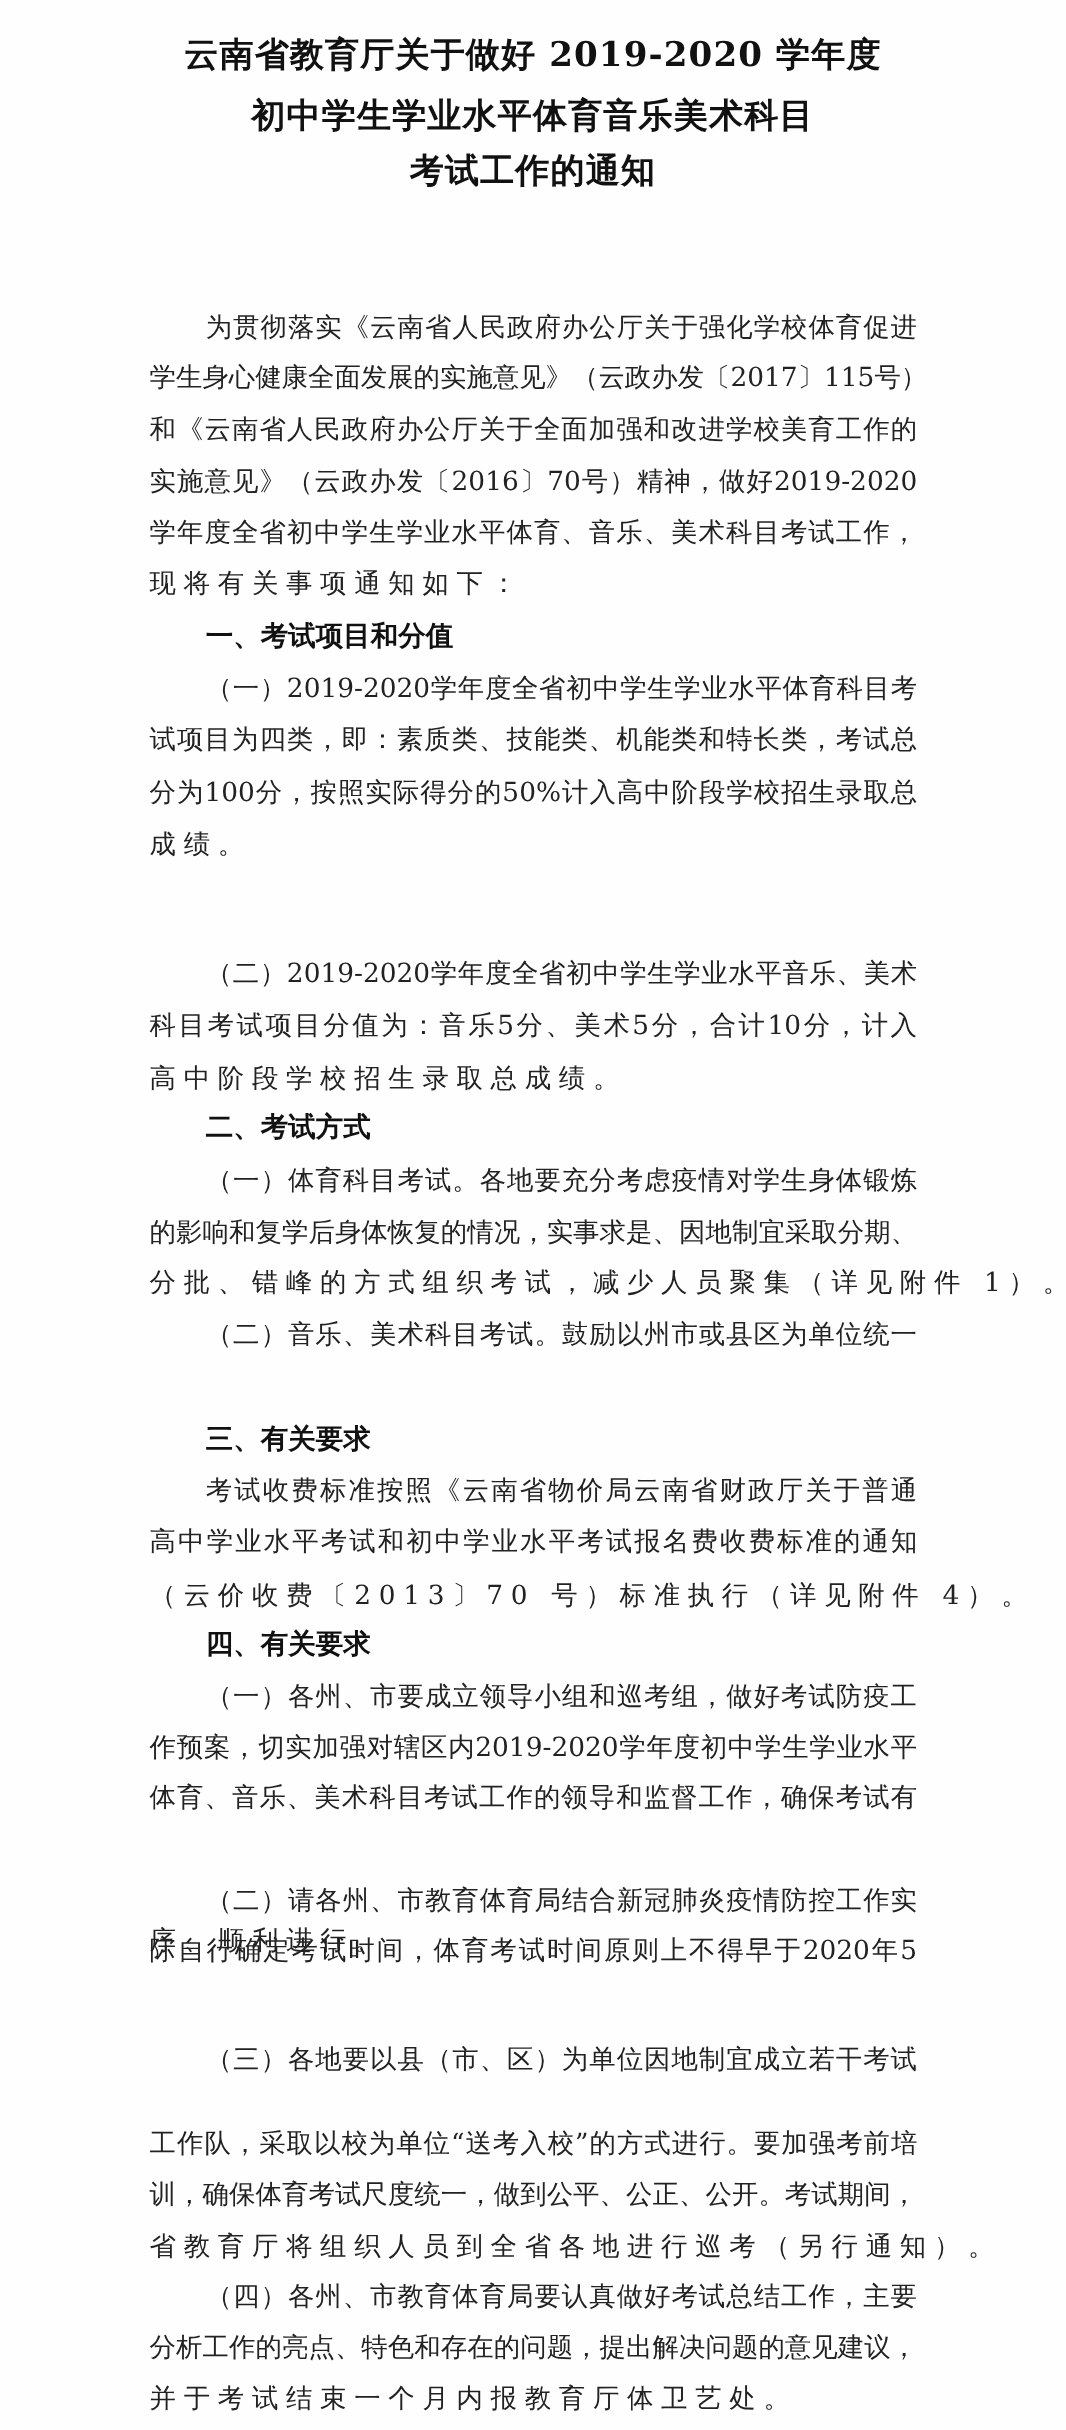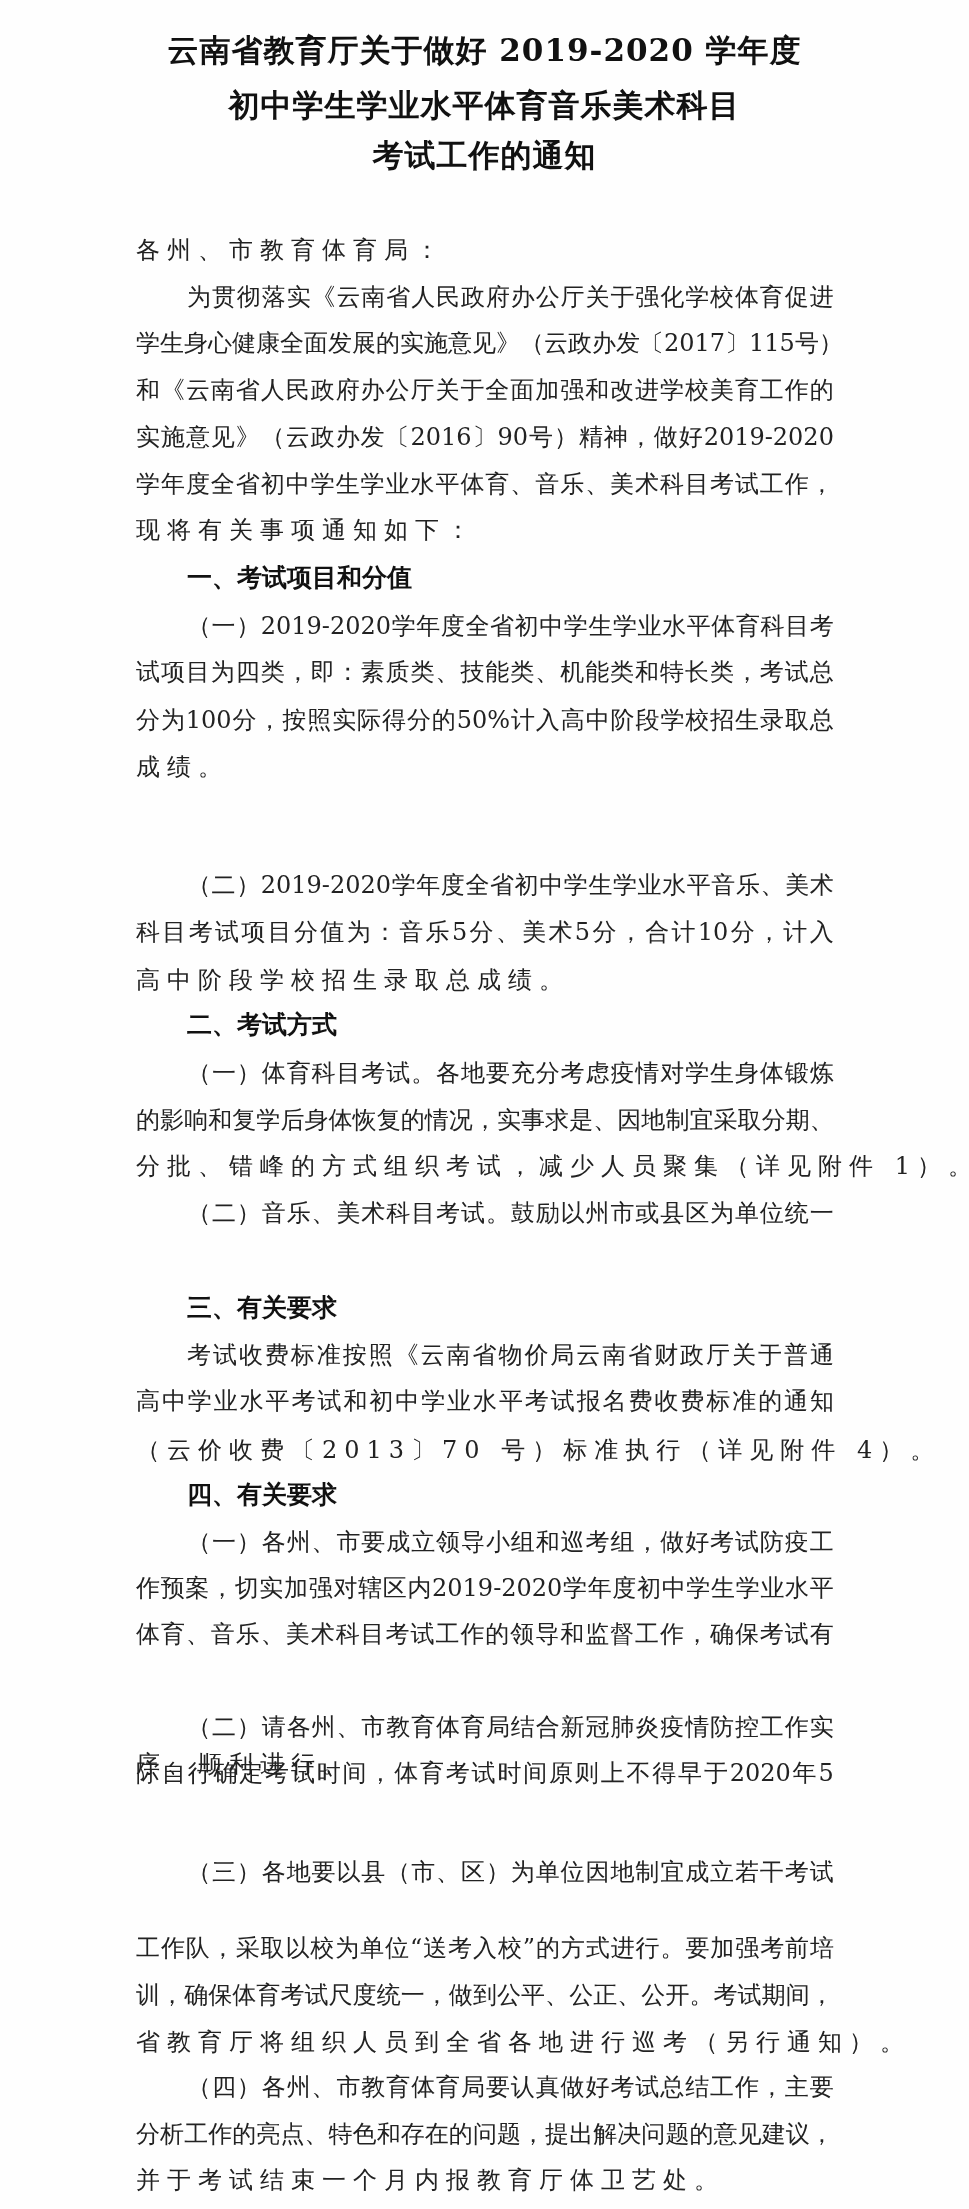--- a/index.html
+++ b/index.html
@@ -30,21 +30,20 @@
 </style>
 </head>
 <body>
 
 <div class="page">
 
   <div class="title-line" style="top:30px">云南省教育厅关于做好 2019-2020 学年度</div>
   <div class="title-line" style="top:85px">初中学生学业水平体育音乐美术科目</div>
   <div class="title-line" style="top:135px">考试工作的通知</div>
 
-  <div class="line last" style="top: 230px; letter-spacing: 7px;">各州、市教育体育局：</div>
 
   <div class="line indent" style="top:277px">
       <span class="justify-wrap">
         <span class="ch">为</span>
         <span class="ch">贯</span>
         <span class="ch">彻</span>
         <span class="ch">落</span>
         <span class="ch">实</span>
         <span class="ch">《</span>
         <span class="ch">云</span>
@@ -140,21 +139,21 @@
         <span class="ch">见</span>
         <span class="ch">》</span>
         <span class="ch">（</span>
         <span class="ch">云</span>
         <span class="ch">政</span>
         <span class="ch">办</span>
         <span class="ch">发</span>
         <span class="ch">〔</span>
         <span class="ch">2016</span>
         <span class="ch">〕</span>
-        <span class="ch">90</span>
+        <span class="ch">70</span>
         <span class="ch">号</span>
         <span class="ch">）</span>
         <span class="ch">精</span>
         <span class="ch">神</span>
         <span class="ch">，</span>
         <span class="ch">做</span>
         <span class="ch">好</span>
         <span class="ch">2019-2020</span>
       </span>
     </div>

